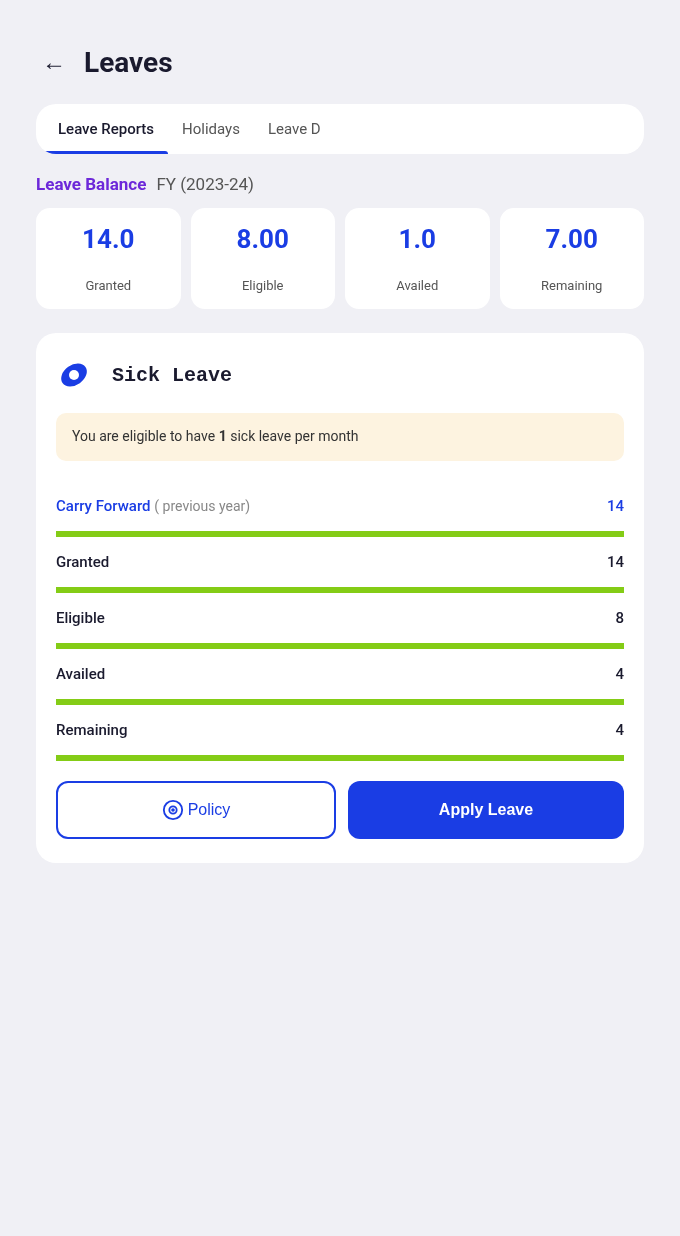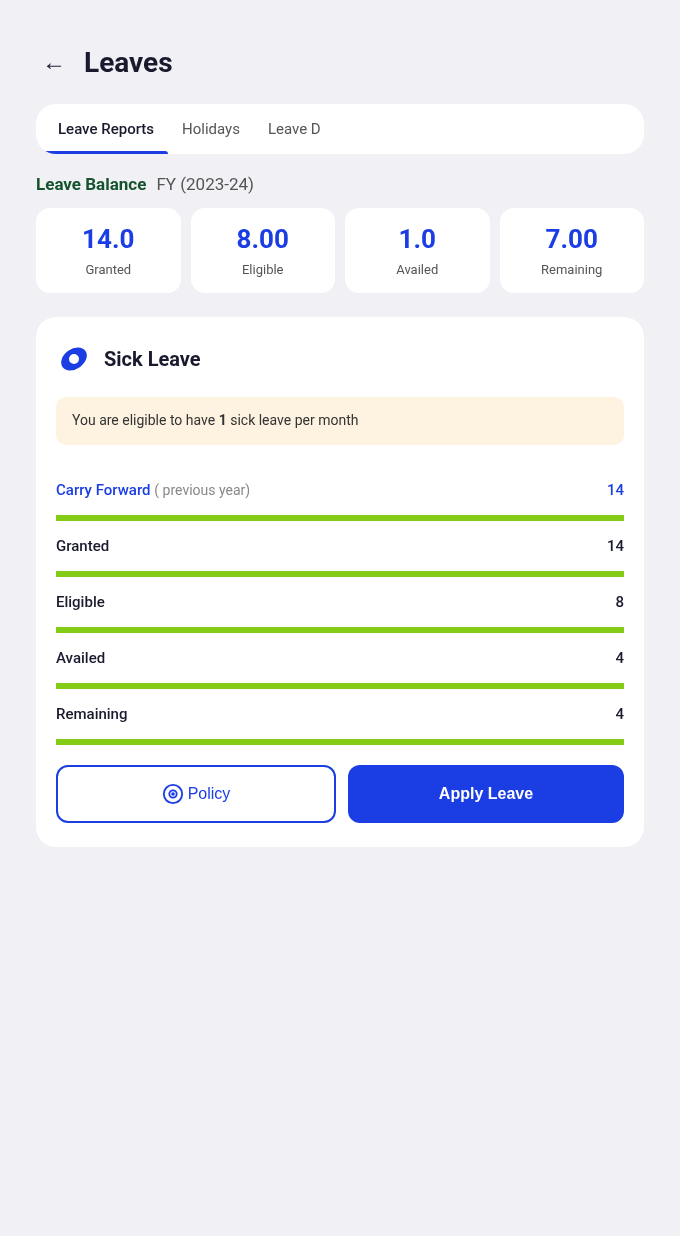--- a/index.html
+++ b/index.html
@@ -98,21 +98,21 @@
     .leave-balance-header {
       display: flex;
       align-items: center;
       gap: 10px;
       margin-bottom: 14px;
     }
 
     .leave-balance-label {
       font-size: 17px;
       font-weight: 700;
-      color: #14532d;
+      color: #6d28d9;
     }
 
     .leave-balance-period {
       font-size: 17px;
       color: #555;
       font-weight: 400;
     }
 
     
     .stats-grid {
@@ -122,21 +122,21 @@
       margin-bottom: 24px;
     }
 
     .stat-card {
       background: #ffffff;
       border-radius: 14px;
       padding: 16px 10px;
       display: flex;
       flex-direction: column;
       align-items: center;
-      gap: 8px;
+      gap: 24px;
     }
 
     .stat-value {
       font-size: 26px;
       font-weight: 700;
       color: #1a3de4;
     }
 
     .stat-label {
       font-size: 13px;
@@ -147,22 +147,23 @@
     
     .sick-leave-card {
       background: #ffffff;
       border-radius: 20px;
       padding: 24px 20px;
     }
 
     .sick-leave-header {
       display: flex;
       align-items: center;
-      gap: 12px;
+      gap: 20px;
       margin-bottom: 20px;
+      font-family: Liberation Mono, monospace;
     }
 
     .pill-icon {
       width: 36px;
       height: 36px;
       display: flex;
       align-items: center;
       justify-content: center;
     }
 

